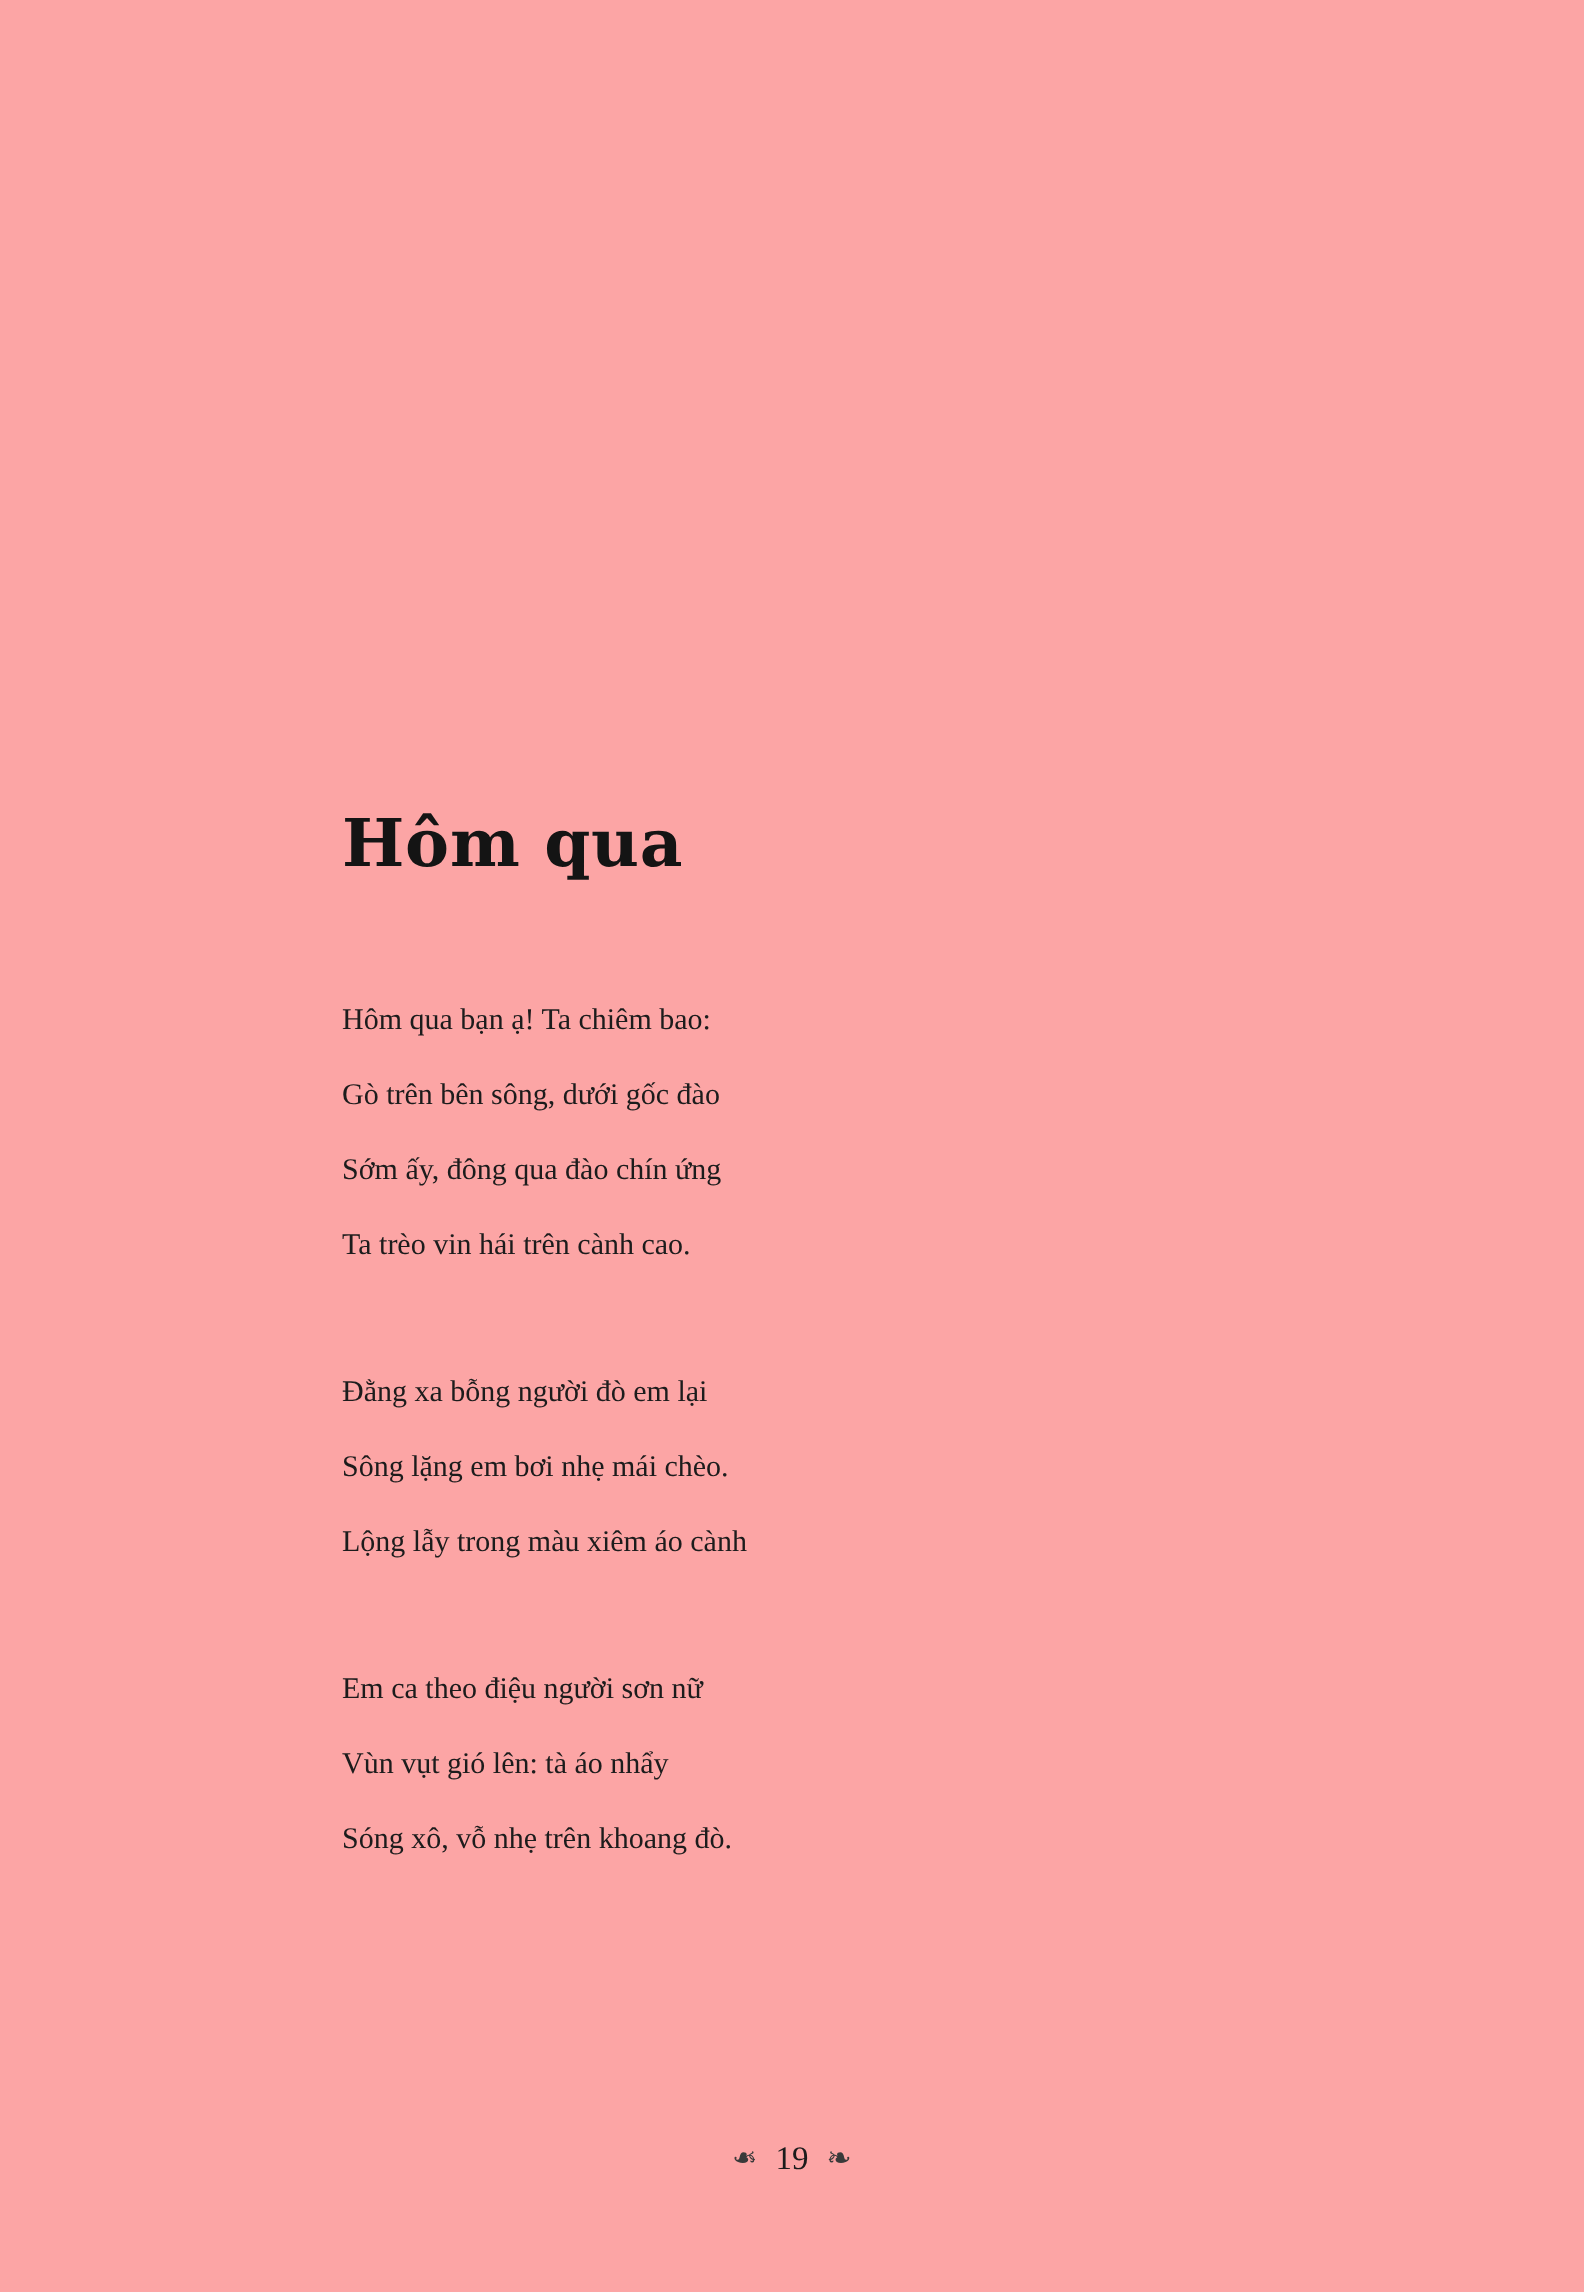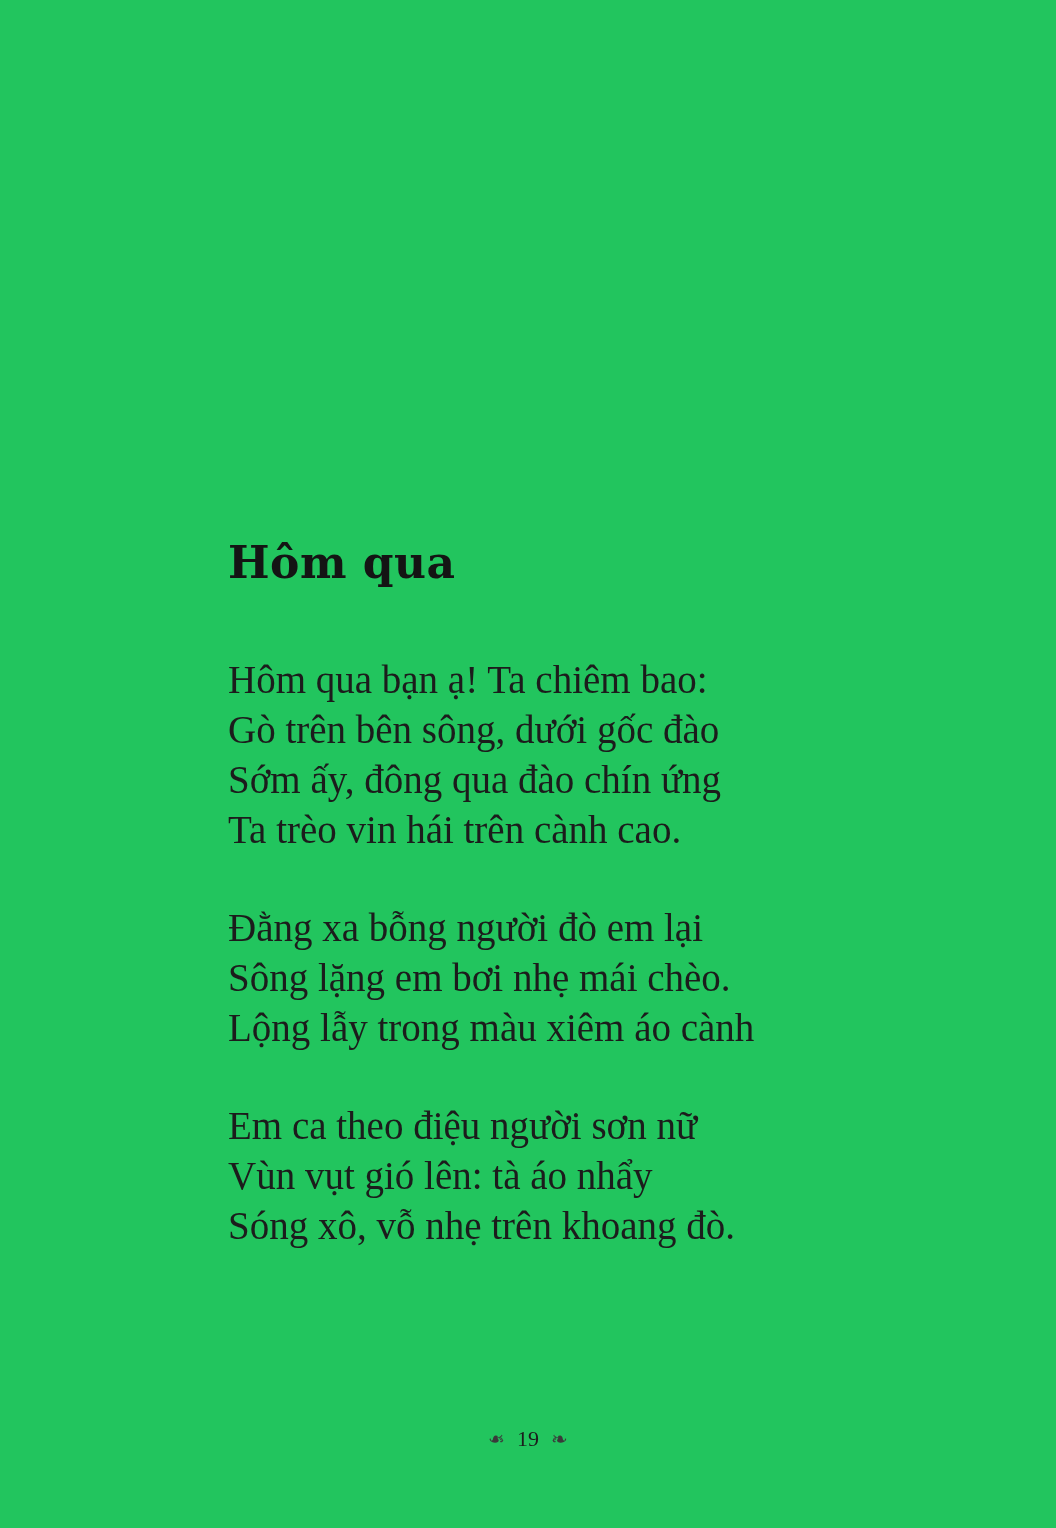--- a/index.html
+++ b/index.html
@@ -11,21 +11,21 @@
     height: 1528px;
     background: #ffffff;
     font-family: "Liberation Serif", serif;
     color: #1a1a1a;
     position: relative;
     overflow: hidden;
   }
   .page {
     position: absolute;
     inset: 0;
-    background: #22c55e;
+    background: #fca5a5;
   }
   .content {
     position: absolute;
     left: 228px;
     top: 0;
     width: 640px;
   }
   .poem-title {
     position: absolute;
     top: 508px;
@@ -44,21 +44,21 @@
     width: 640px;
   }
   .stanza {
     margin-bottom: 48px;
   }
   .stanza:last-child {
     margin-bottom: 0;
   }
   .verse-line {
     font-family: "Liberation Serif", serif;
-    font-size: 39px;
+    font-size: 20px;
     line-height: 50px;
     color: #1c1c1c;
     white-space: pre;
   }
   .footer {
     position: absolute;
     left: 0;
     right: 0;
     top: 1428px;
     display: flex;

